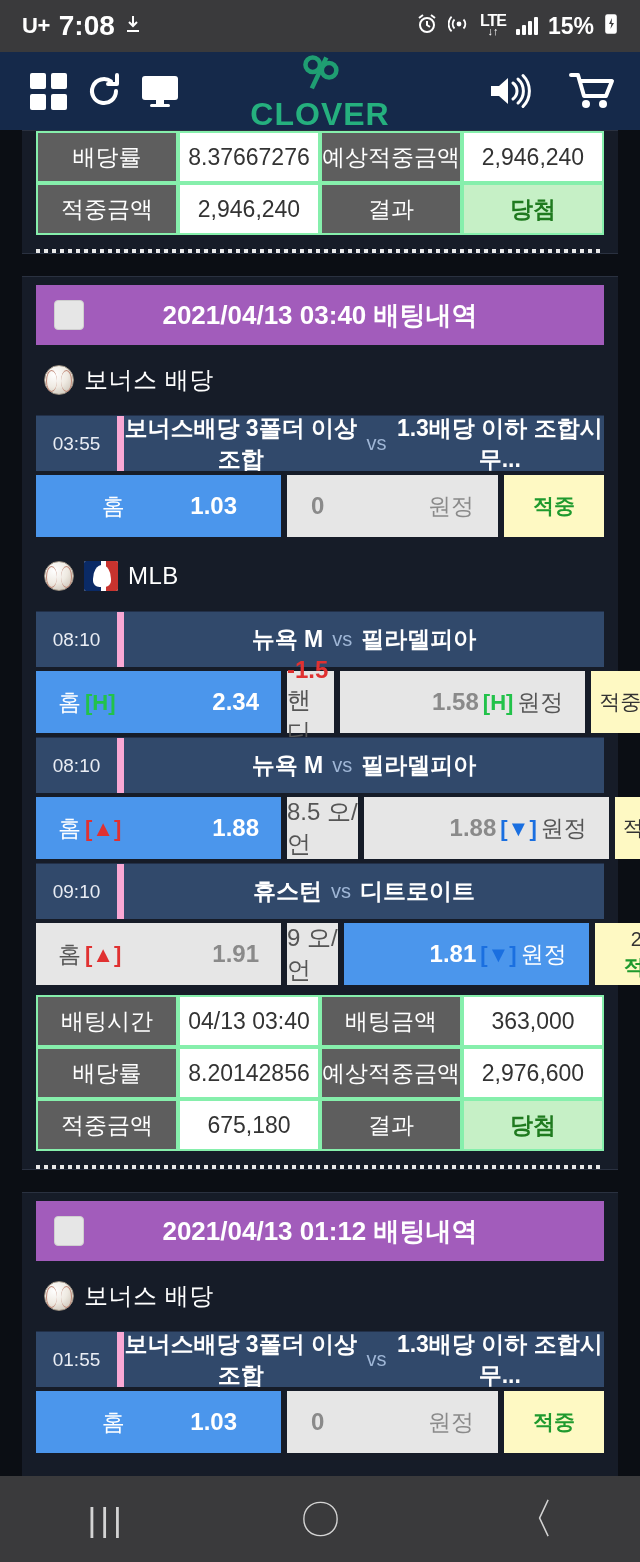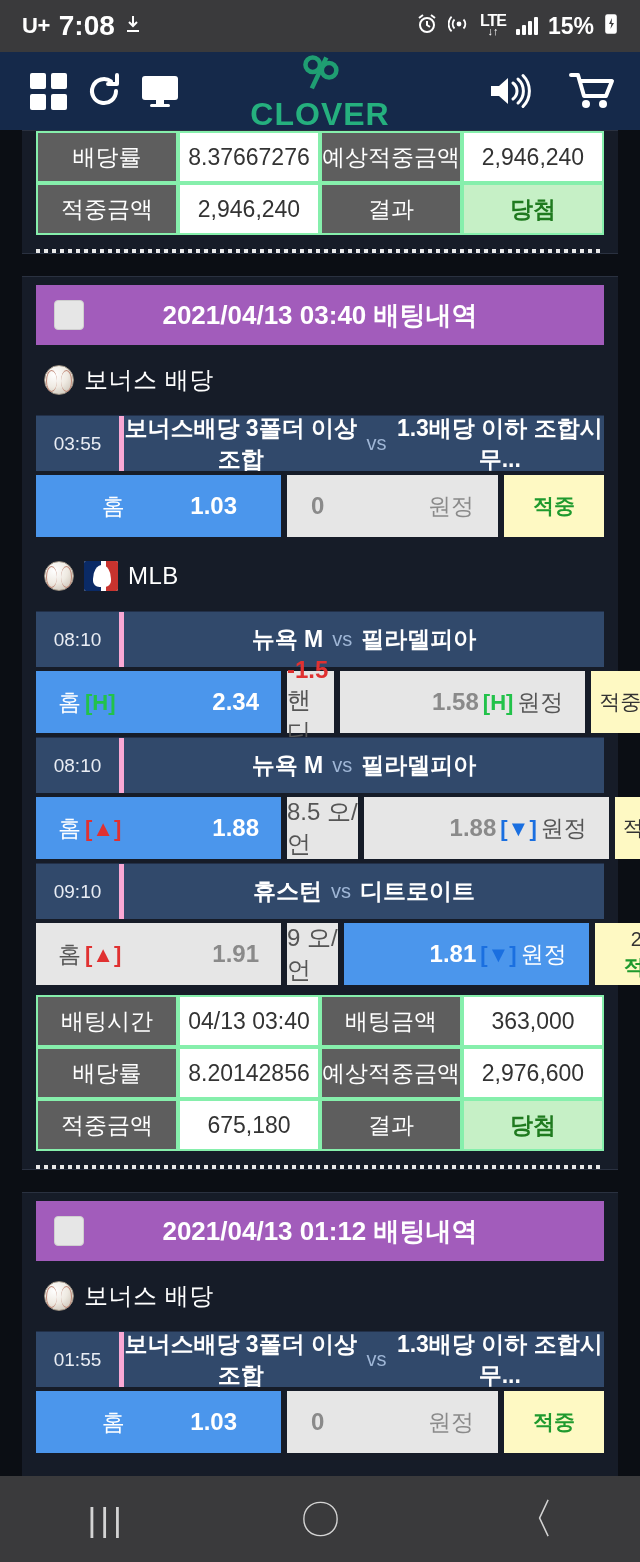--- a/index.html
+++ b/index.html
@@ -119,21 +119,21 @@
 
   
   .match{
     background:#31496b;height:56px;display:flex;align-items:center;position:relative;
     border-top:1px solid #223049;
   }
   .m-time{
     width:88px;flex:none;text-align:center;color:#e9edf4;font-size:19px;
     border-right:1px solid #4a6somethin;
   }
-  .m-time{border-right:5px solid #f9a8d4;height:100%;display:flex;align-items:center;justify-content:center;}
+  .m-time{border-right:7px solid #f9a8d4;height:100%;display:flex;align-items:center;justify-content:center;}
   .m-title{
     flex:1;text-align:center;color:#fff;font-size:23px;font-weight:600;
     display:flex;align-items:center;justify-content:center;gap:9px;
   }
   .m-title .vs{color:#9fb6d6;font-size:20px;font-weight:400;}
 
   
   .odds{display:flex;gap:6px;padding:4px 0 4px 0;background:#161c28;}
   .cell{
     height:62px;display:flex;align-items:center;justify-content:center;

